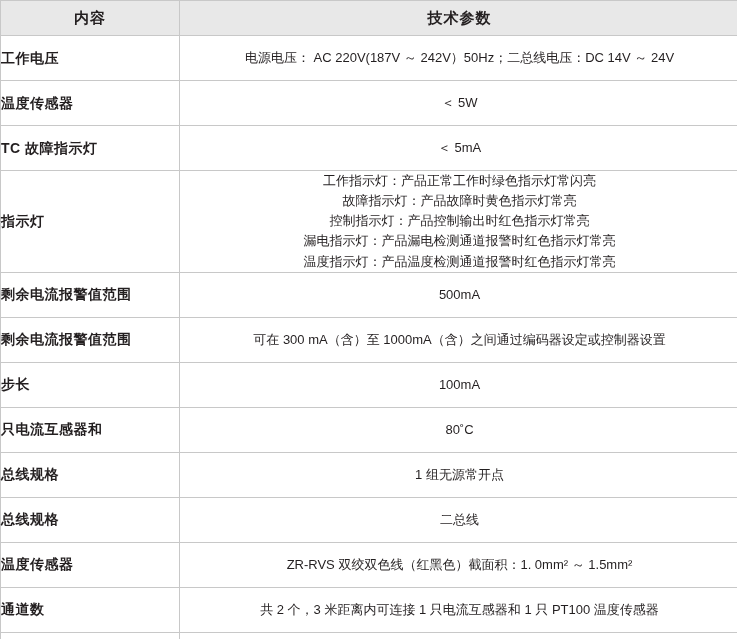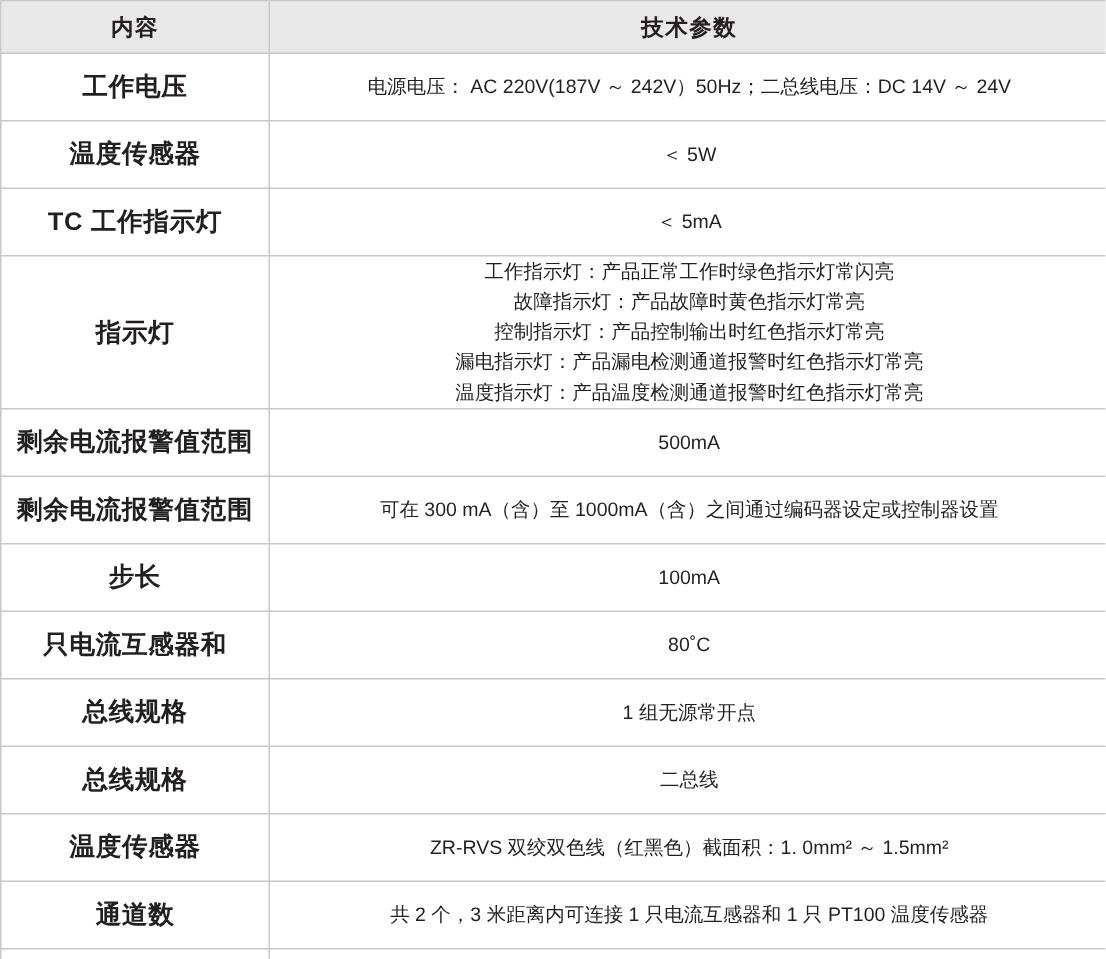--- a/index.html
+++ b/index.html
@@ -26,22 +26,21 @@
     font-size: 15px;
     font-weight: bold;
     height: 34px;
     color: #231f20;
     letter-spacing: 1px;
     margin-left: 48px;
   }
   th.col-item { width: 178px; }
   th.col-param { width: 559px; }
   td.cell-item {
-    text-align: center;
-    font-size: 17px;
+    font-size: 14px;
     font-weight: bold;
     color: #231f20;
     padding: 7px 4px;
     line-height: 1.5;
     background: #ffffff;
     letter-spacing: 0.5px;
   }
   td.cell-param {
     text-align: center;
     font-size: 13px;
@@ -81,21 +80,21 @@
       </tr>
       <tr class="row-tall">
         <td class="cell-item">温度传感器</td>
         <td class="cell-param">
           <span class="multi-line">
             <span class="line">＜ 5W</span>
           </span>
         </td>
       </tr>
       <tr class="row-tall">
-        <td class="cell-item">TC 工作指示灯</td>
+        <td class="cell-item">TC 故障指示灯</td>
         <td class="cell-param">
           <span class="multi-line">
             <span class="line">＜ 5mA</span>
           </span>
         </td>
       </tr>
       <tr>
         <td class="cell-item">指示灯</td>
         <td class="cell-param">
           <span class="multi-line">

